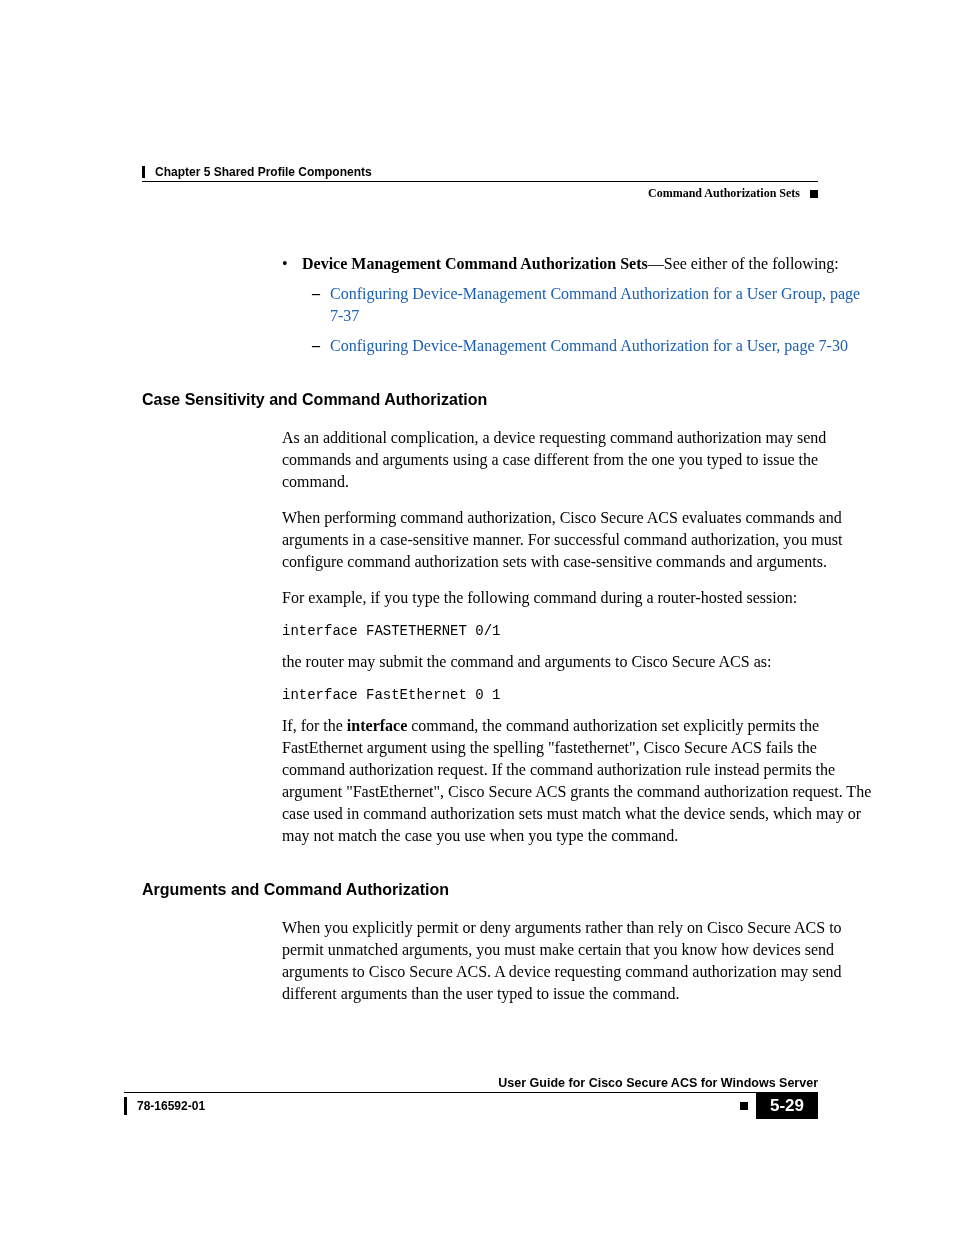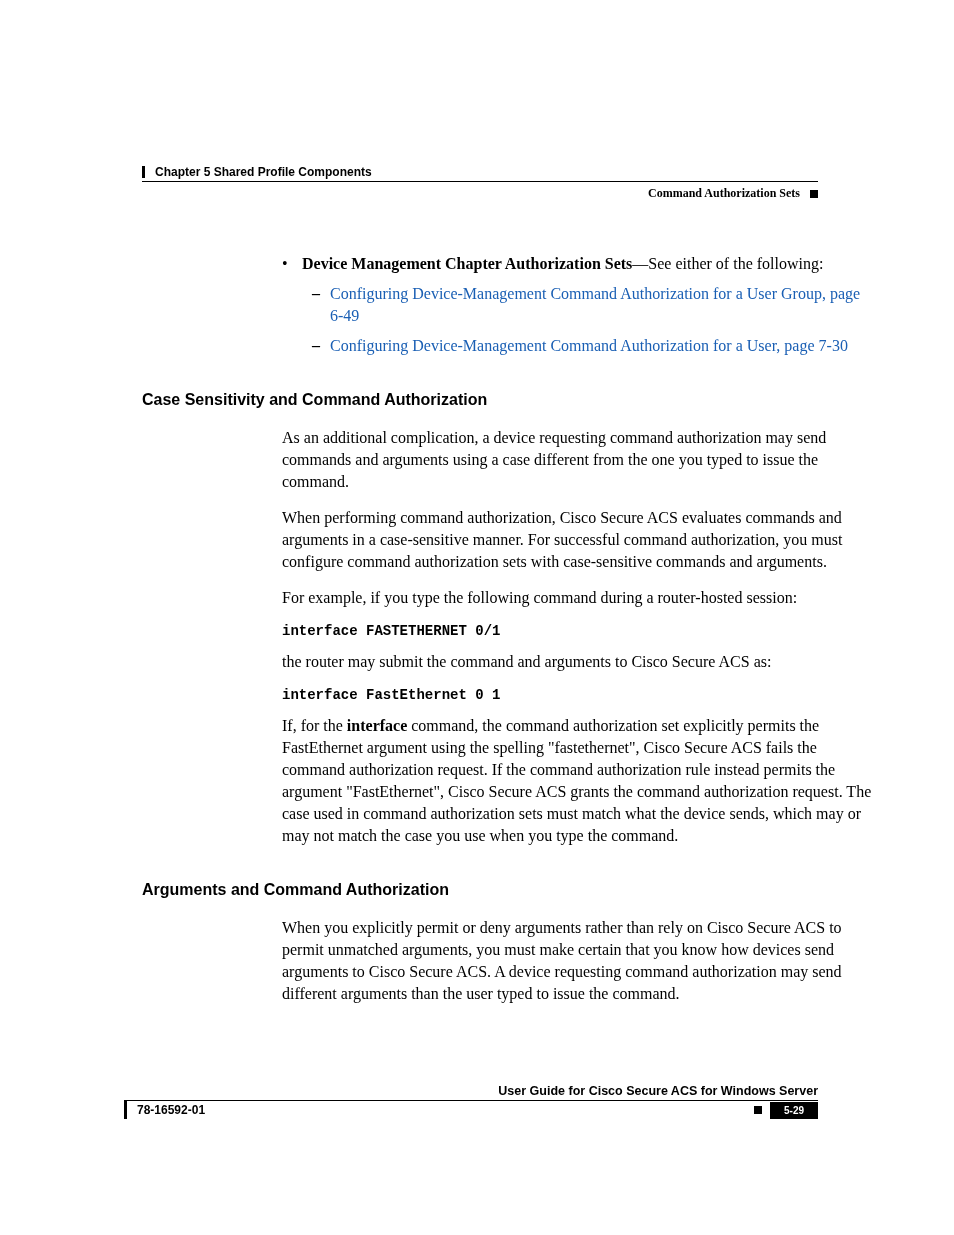--- a/index.html
+++ b/index.html
@@ -97,21 +97,21 @@
     font-size: 16px;
     margin: 34px 0 18px 0;
   }
   .para {
     font-size: 16px;
     line-height: 22px;
     margin: 0 0 14px 0;
   }
   .code {
     font-family: "Courier New", Courier, monospace;
-    font-weight: bold;
+    font-weight: normal;
     font-size: 14px;
     margin: 2px 0 12px 0;
   }
   .bold { font-weight: bold; }
 
   .footer {
     position: absolute;
     left: 124px;
     right: 136px;
     bottom: 116px;
@@ -154,21 +154,21 @@
     width: 8px;
     height: 8px;
     background: #000;
     margin-right: 8px;
   }
   .page-num-box {
     background: #000;
     color: #fff;
     font-family: Arial, Helvetica, sans-serif;
     font-weight: bold;
-    font-size: 10px;
+    font-size: 17px;
     padding: 3px 14px;
   }
 </style>
 </head>
 <body>
 
 <div class="page">
 
   <div class="running-head">
     <div class="rh-top">
@@ -180,26 +180,26 @@
       <div class="sq"></div>
     </div>
   </div>
 
   <div class="content">
 
     <div class="indent-block">
       <div class="bullet-row">
         <div class="bullet-dot">•</div>
         <div class="bullet-text">
-          <span class="bold">Device Management Chapter Authorization Sets</span><span>—See either of the following:</span>
+          <span class="bold">Device Management Command Authorization Sets</span><span>—See either of the following:</span>
         </div>
       </div>
       <div class="sub-bullet">
         <div class="sub-dash">–</div>
-        <div class="link">Configuring Device-Management Command Authorization for a User Group, page 6-49</div>
+        <div class="link">Configuring Device-Management Command Authorization for a User Group, page 7-37</div>
       </div>
       <div class="sub-bullet">
         <div class="sub-dash">–</div>
         <div class="link">Configuring Device-Management Command Authorization for a User, page 7-30</div>
       </div>
     </div>
 
     <h2 class="section">Case Sensitivity and Command Authorization</h2>
     <div class="indent-block">
       <p class="para">As an additional complication, a device requesting command authorization may send commands and arguments using a case different from the one you typed to issue the command.</p>

